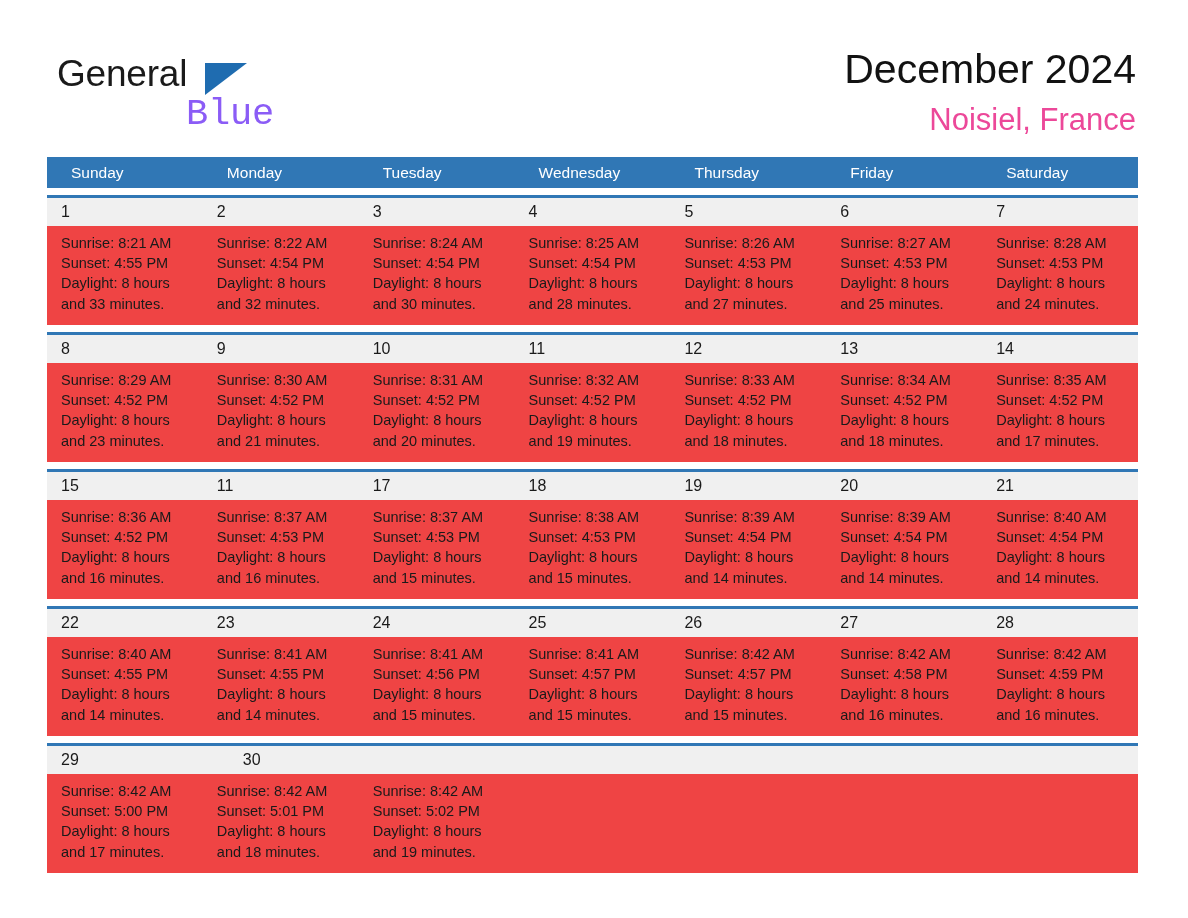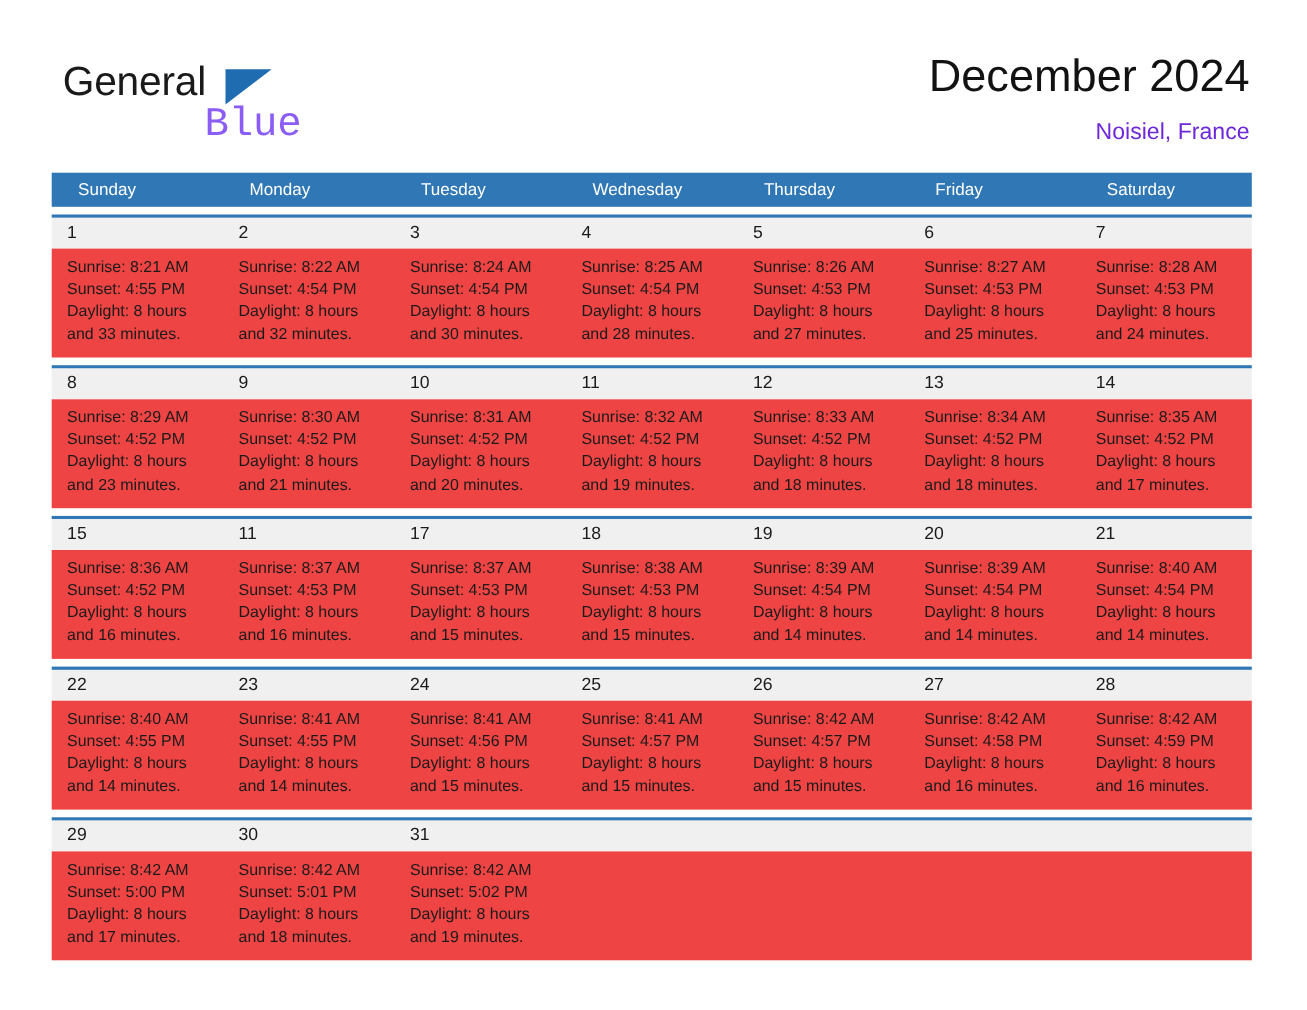--- a/index.html
+++ b/index.html
@@ -71,23 +71,23 @@
   }
   .cal-title {
     font-size: 41px;
     line-height: 50px;
     font-weight: normal;
     color: #121212;
     margin: 0;
     letter-spacing: 0px;
   }
   .cal-subtitle {
-    font-size: 21px;
+    font-size: 31px;
     line-height: 32px;
-    color: #6d28d9;
+    color: #ec4899;
     margin: 10px 0 0 0;
     letter-spacing: 0px;
   }
 
   
   .calendar {
     position: absolute;
     left: 47px;
     top: 157px;
     width: 1091px;
@@ -403,21 +403,20 @@
           <div class="detail-line">Daylight: 8 hours</div>
           <div class="detail-line">and 16 minutes.</div>
         </div>
       </div>
     </div>
 
     <div class="week-row">
       <div class="daynum-strip">
         <div class="daynum-cell">29</div>
         <div class="daynum-cell">30</div>
-        <div class="daynum-cell">31</div>
         <div class="daynum-cell"></div>
         <div class="daynum-cell"></div>
         <div class="daynum-cell"></div>
         <div class="daynum-cell"></div>
       </div>
       <div class="detail-strip">
         <div class="detail-cell">
           <div class="detail-line">Sunrise: 8:42 AM</div>
           <div class="detail-line">Sunset: 5:00 PM</div>
           <div class="detail-line">Daylight: 8 hours</div>

